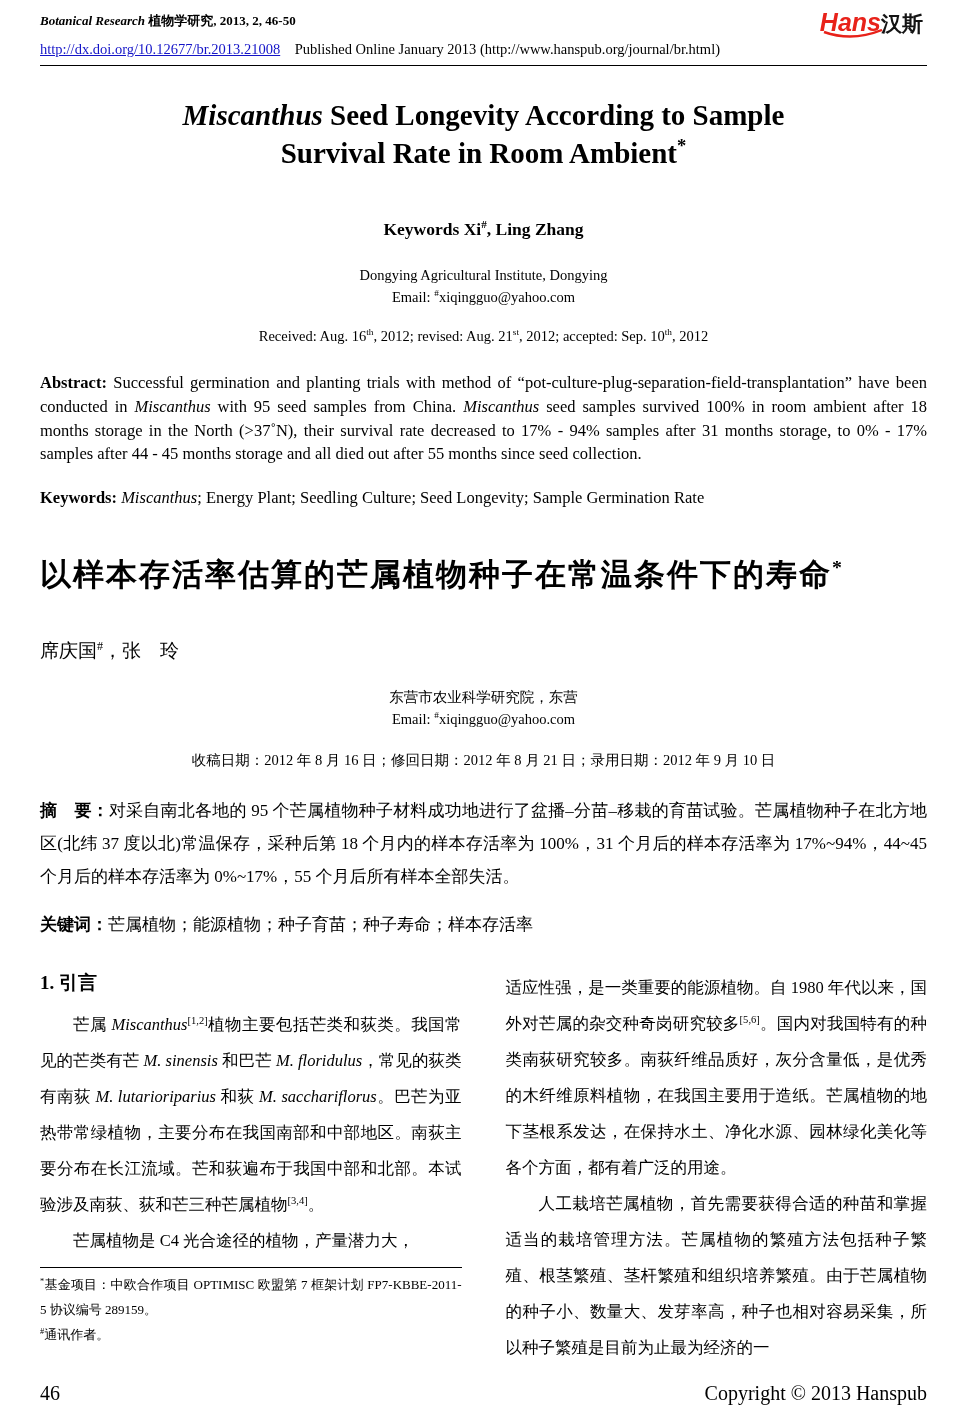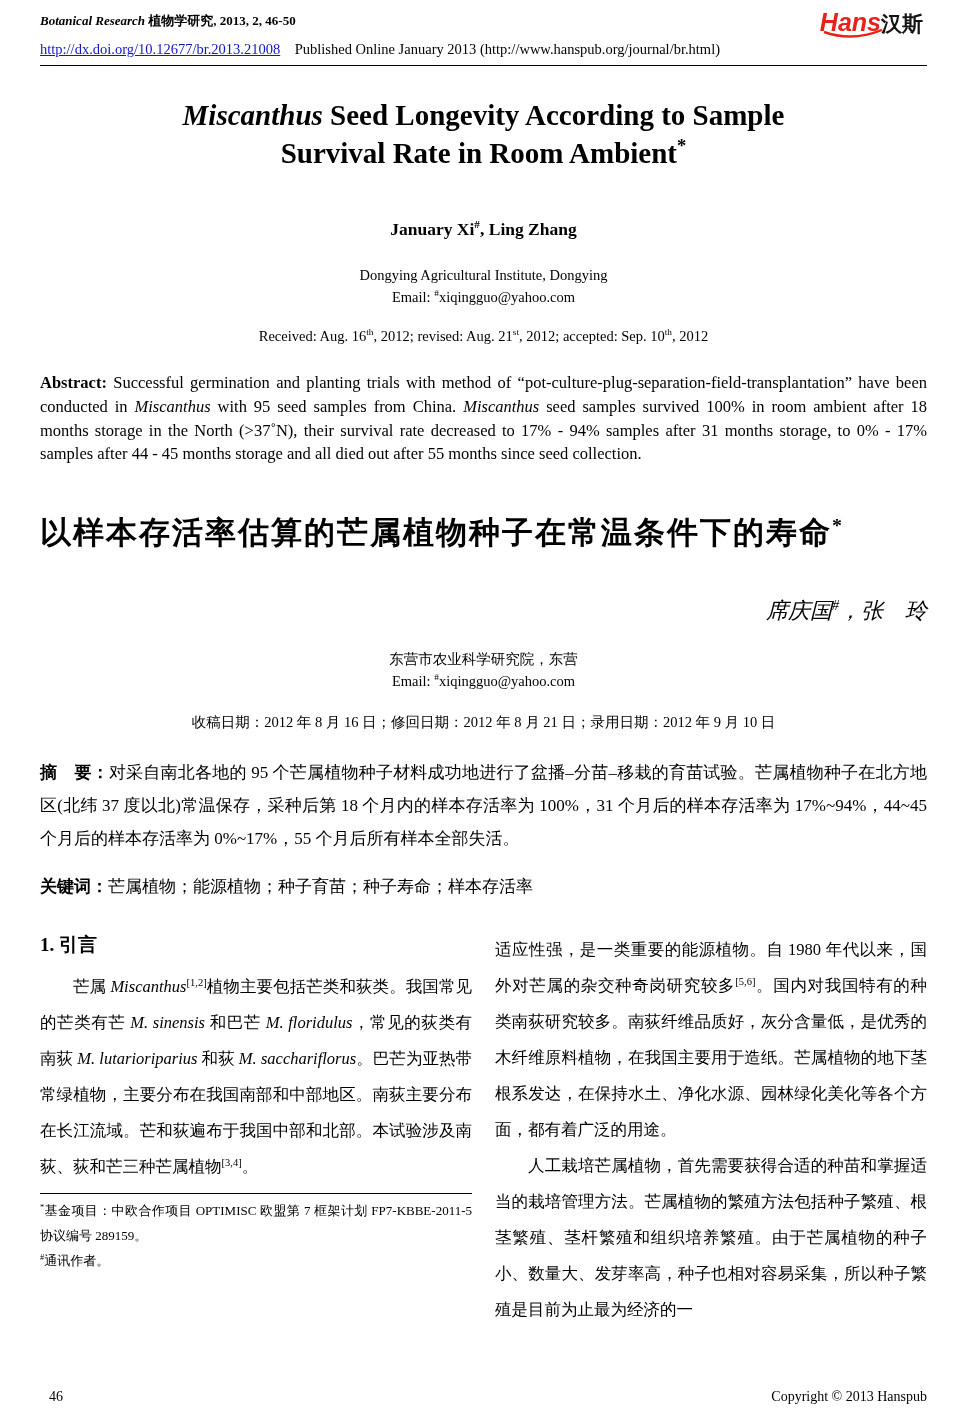--- a/index.html
+++ b/index.html
@@ -33,40 +33,40 @@
   .title-en { margin: 30px auto 0 auto; max-width: 700px; text-align: center;
               font-weight: bold; font-size: 29px; line-height: 1.32; }
   .authors-en { margin-top: 46px; text-align: center; font-size: 17.5px; font-weight: bold; }
   .affil-block { margin-top: 24px; text-align: center; font-size: 14.5px; line-height: 1.55; }
   .received { margin-top: 20px; text-align: center; font-size: 14.5px; }
   .abstract-en { margin-top: 26px; font-size: 16.5px; line-height: 1.43; text-align: justify; font-family: Liberation Serif, serif; }
   .keywords-en { margin-top: 22px; font-size: 16.5px; }
 
   
   .title-zh { margin-top: 46px; text-align: left; font-weight: bold; font-size: 31px; letter-spacing: 2px; }
-  .authors-zh { margin-top: 42px; text-align: right; font-size: 22px; font-style: italic; }
+  .authors-zh { margin-top: 42px; text-align: left; font-size: 19px; }
   .affil-zh { margin-top: 22px; text-align: center; font-size: 14.5px; line-height: 1.55; }
   .abstract-zh { margin-top: 24px; font-size: 17px; line-height: 1.95; text-align: justify; }
   .keywords-zh { margin-top: 20px; font-size: 17px; }
 
   
-  .columns { display: flex; gap: 23px; margin-top: 34px; }
+  .columns { display: flex; gap: 44px; margin-top: 34px; }
   .col { flex: 1 1 0; min-width: 0; font-size: 16.5px; line-height: 2.18; text-align: justify; }
   .section-heading { font-size: 19px; font-weight: bold; margin: 0 0 10px 0; line-height: 1.4; }
   .col p { margin: 0; font-family: Liberation Serif, serif; }
   .indent { text-indent: 2em; }
 
   
   .footnote { margin-top: 8px; font-size: 13px; line-height: 1.95; text-align: justify; }
   .footnote-rule { border: none; border-top: 1.3px solid #000; margin: 0 0 4px 0; width: 100%; }
   .footnote p { margin: 0; }
 
   
-  .footer { position: absolute; left: 49px; right: 40px; bottom: 12px;
-            display: flex; justify-content: space-between; font-size: 14px; }
+  .footer { position: absolute; left: 40px; right: 40px; bottom: 12px;
+            display: flex; justify-content: space-between; font-size: 20px; }
 </style>
 </head>
 <body>
 
 <div class="page">
 
   <div class="header-row">
     <div class="journal-line"><span class="seg-i seg-b">Botanical Research</span><span class="seg-b">  植物学研究, 2013, 2, 46-50</span></div>
     <div class="logo">
       <span class="logo-hans">Hans</span><span class="logo-zh">汉斯</span>
@@ -75,51 +75,53 @@
           <path d="M2 3 Q 30 13 60 1" stroke="#e8221a" stroke-width="2.4" fill="none"></path>
         </svg>
       </span>
     </div>
   </div>
   <div class="doi-line"><a class="seg-link" href="#">http://dx.doi.org/10.12677/br.2013.21008</a><span>    Published Online January 2013 (http://www.hanspub.org/journal/br.html)</span></div>
   <hr class="rule">
 
   <h1 class="title-en"><span class="seg-i">Miscanthus</span><span> Seed Longevity According to Sample Survival Rate in Room Ambient</span><span class="seg-sup">*</span></h1>
 
-  <div class="authors-en"><span>January Xi</span><span class="seg-sup">#</span><span>, Ling Zhang</span></div>
+  <div class="authors-en"><span>Keywords Xi</span><span class="seg-sup">#</span><span>, Ling Zhang</span></div>
 
   <div class="affil-block">
     <div>Dongying Agricultural Institute, Dongying</div>
     <div><span>Email: </span><span class="seg-sup">#</span><span>xiqingguo@yahoo.com</span></div>
   </div>
 
   <div class="received"><span>Received: Aug. 16</span><span class="seg-sup">th</span><span>, 2012; revised: Aug. 21</span><span class="seg-sup">st</span><span>, 2012; accepted: Sep. 10</span><span class="seg-sup">th</span><span>, 2012</span></div>
 
   <p class="abstract-en"><span class="seg-b">Abstract:</span><span><span> Successful germination and planting trials with method of “pot-culture-plug-separation-field-transplantation” have been conducted in </span><span class="seg-i">Miscanthus</span><span> with 95 seed samples from China. </span><span class="seg-i">Miscanthus</span><span> seed samples survived 100% in room ambient after 18 months storage in the North (&gt;37˚N), their survival rate decreased to 17% - 94% samples after 31 months storage, to 0% - 17% samples after 44 - 45 months storage and all died out after 55 months since seed collection.</span></span></p>
 
+  <p class="keywords-en"><span class="seg-b">Keywords:</span><span><span> </span><span class="seg-i">Miscanthus</span><span>; Energy Plant; Seedling Culture; Seed Longevity; Sample Germination Rate</span></span></p>
 
   <h2 class="title-zh"><span>以样本存活率估算的芒属植物种子在常温条件下的寿命</span><span class="seg-sup">*</span></h2>
 
   <div class="authors-zh"><span>席庆国</span><span class="seg-sup">#</span><span>，张　玲</span></div>
 
   <div class="affil-zh">
     <div>东营市农业科学研究院，东营</div>
     <div><span>Email: </span><span class="seg-sup">#</span><span>xiqingguo@yahoo.com</span></div>
   </div>
 
   <div class="received">收稿日期：2012 年 8 月 16 日；修回日期：2012 年 8 月 21 日；录用日期：2012 年 9 月 10 日</div>
 
   <p class="abstract-zh"><span class="seg-b">摘　要：</span><span>对采自南北各地的 95 个芒属植物种子材料成功地进行了盆播–分苗–移栽的育苗试验。芒属植物种子在北方地区(北纬 37 度以北)常温保存，采种后第 18 个月内的样本存活率为 100%，31 个月后的样本存活率为 17%~94%，44~45 个月后的样本存活率为 0%~17%，55 个月后所有样本全部失活。</span></p>
 
   <p class="keywords-zh"><span class="seg-b">关键词：</span><span>芒属植物；能源植物；种子育苗；种子寿命；样本存活率</span></p>
 
   <div class="columns">
     <div class="col">
       <h3 class="section-heading">1. 引言</h3>
       <p class="indent"><span>芒属 </span><span class="seg-i">Miscanthus</span><span class="seg-sup">[1,2]</span><span>植物主要包括芒类和荻类。我国常见的芒类有芒 </span><span class="seg-i">M. sinensis</span><span> 和巴芒 </span><span class="seg-i">M. floridulus</span><span>，常见的荻类有南荻 </span><span class="seg-i">M. lutarioriparius</span><span> 和荻 </span><span class="seg-i">M. sacchariflorus</span><span>。巴芒为亚热带常绿植物，主要分布在我国南部和中部地区。南荻主要分布在长江流域。芒和荻遍布于我国中部和北部。本试验涉及南荻、荻和芒三种芒属植物</span><span class="seg-sup">[3,4]</span><span>。</span></p>
+      <p class="indent"><span>芒属植物是 C4 光合途径的植物，产量潜力大，</span></p>
 
       <div class="footnote">
         <hr class="footnote-rule">
         <p><span class="seg-sup">*</span><span>基金项目：中欧合作项目 OPTIMISC 欧盟第 7 框架计划 FP7-KBBE-2011-5 协议编号 289159。</span></p>
         <p><span class="seg-sup">#</span><span>通讯作者。</span></p>
       </div>
     </div>
 
     <div class="col">
       <p><span>适应性强，是一类重要的能源植物。自 1980 年代以来，国外对芒属的杂交种奇岗研究较多</span><span class="seg-sup">[5,6]</span><span>。国内对我国特有的种类南荻研究较多。南荻纤维品质好，灰分含量低，是优秀的木纤维原料植物，在我国主要用于造纸。芒属植物的地下茎根系发达，在保持水土、净化水源、园林绿化美化等各个方面，都有着广泛的用途。</span></p>

